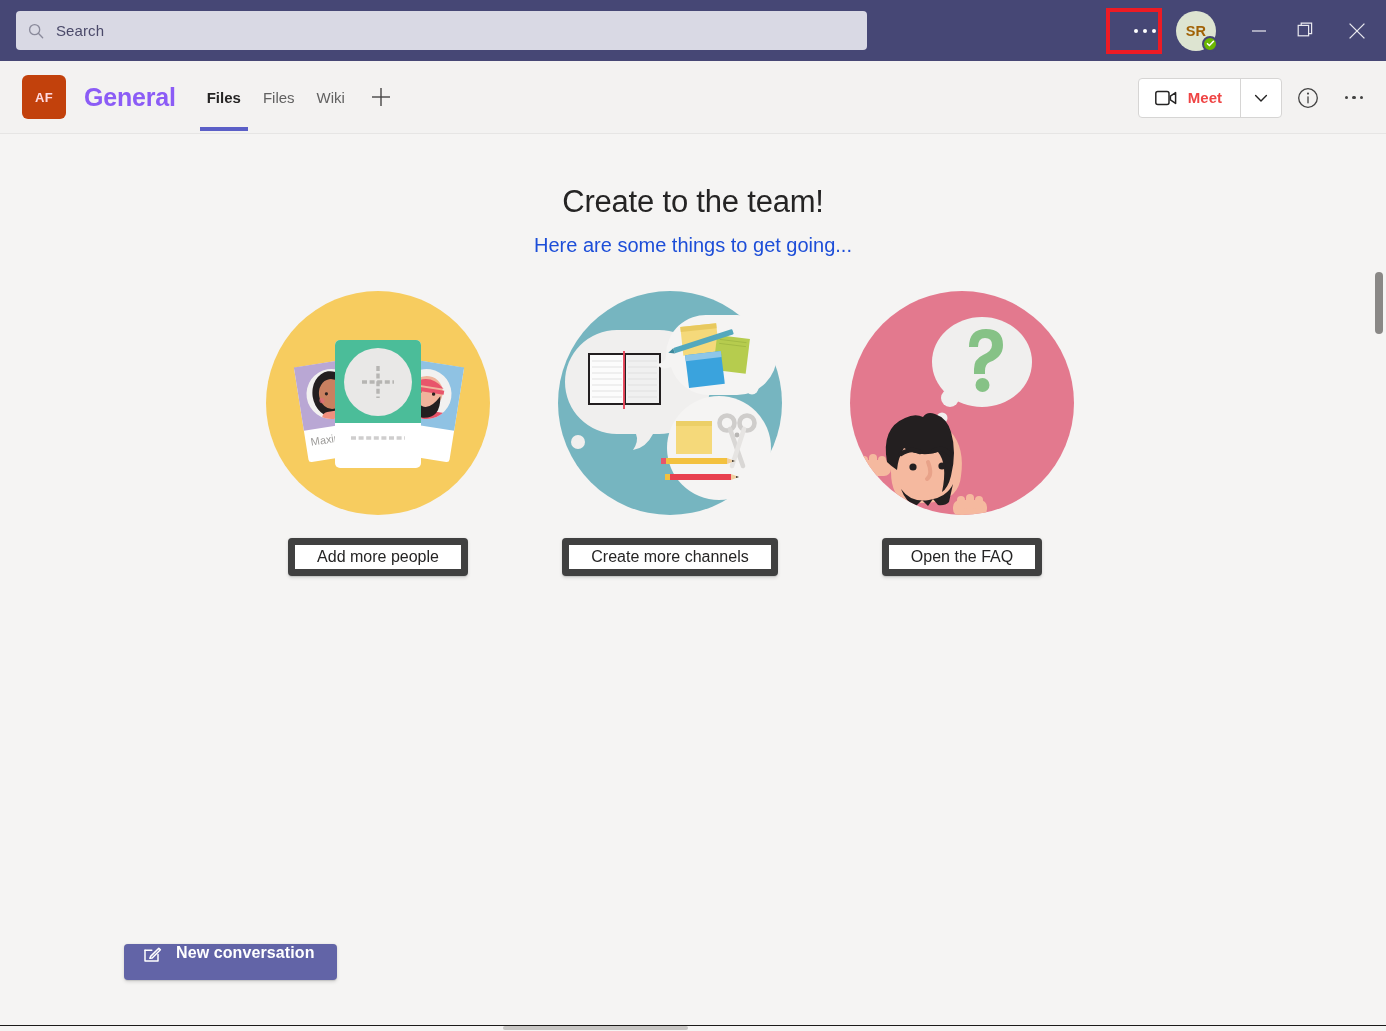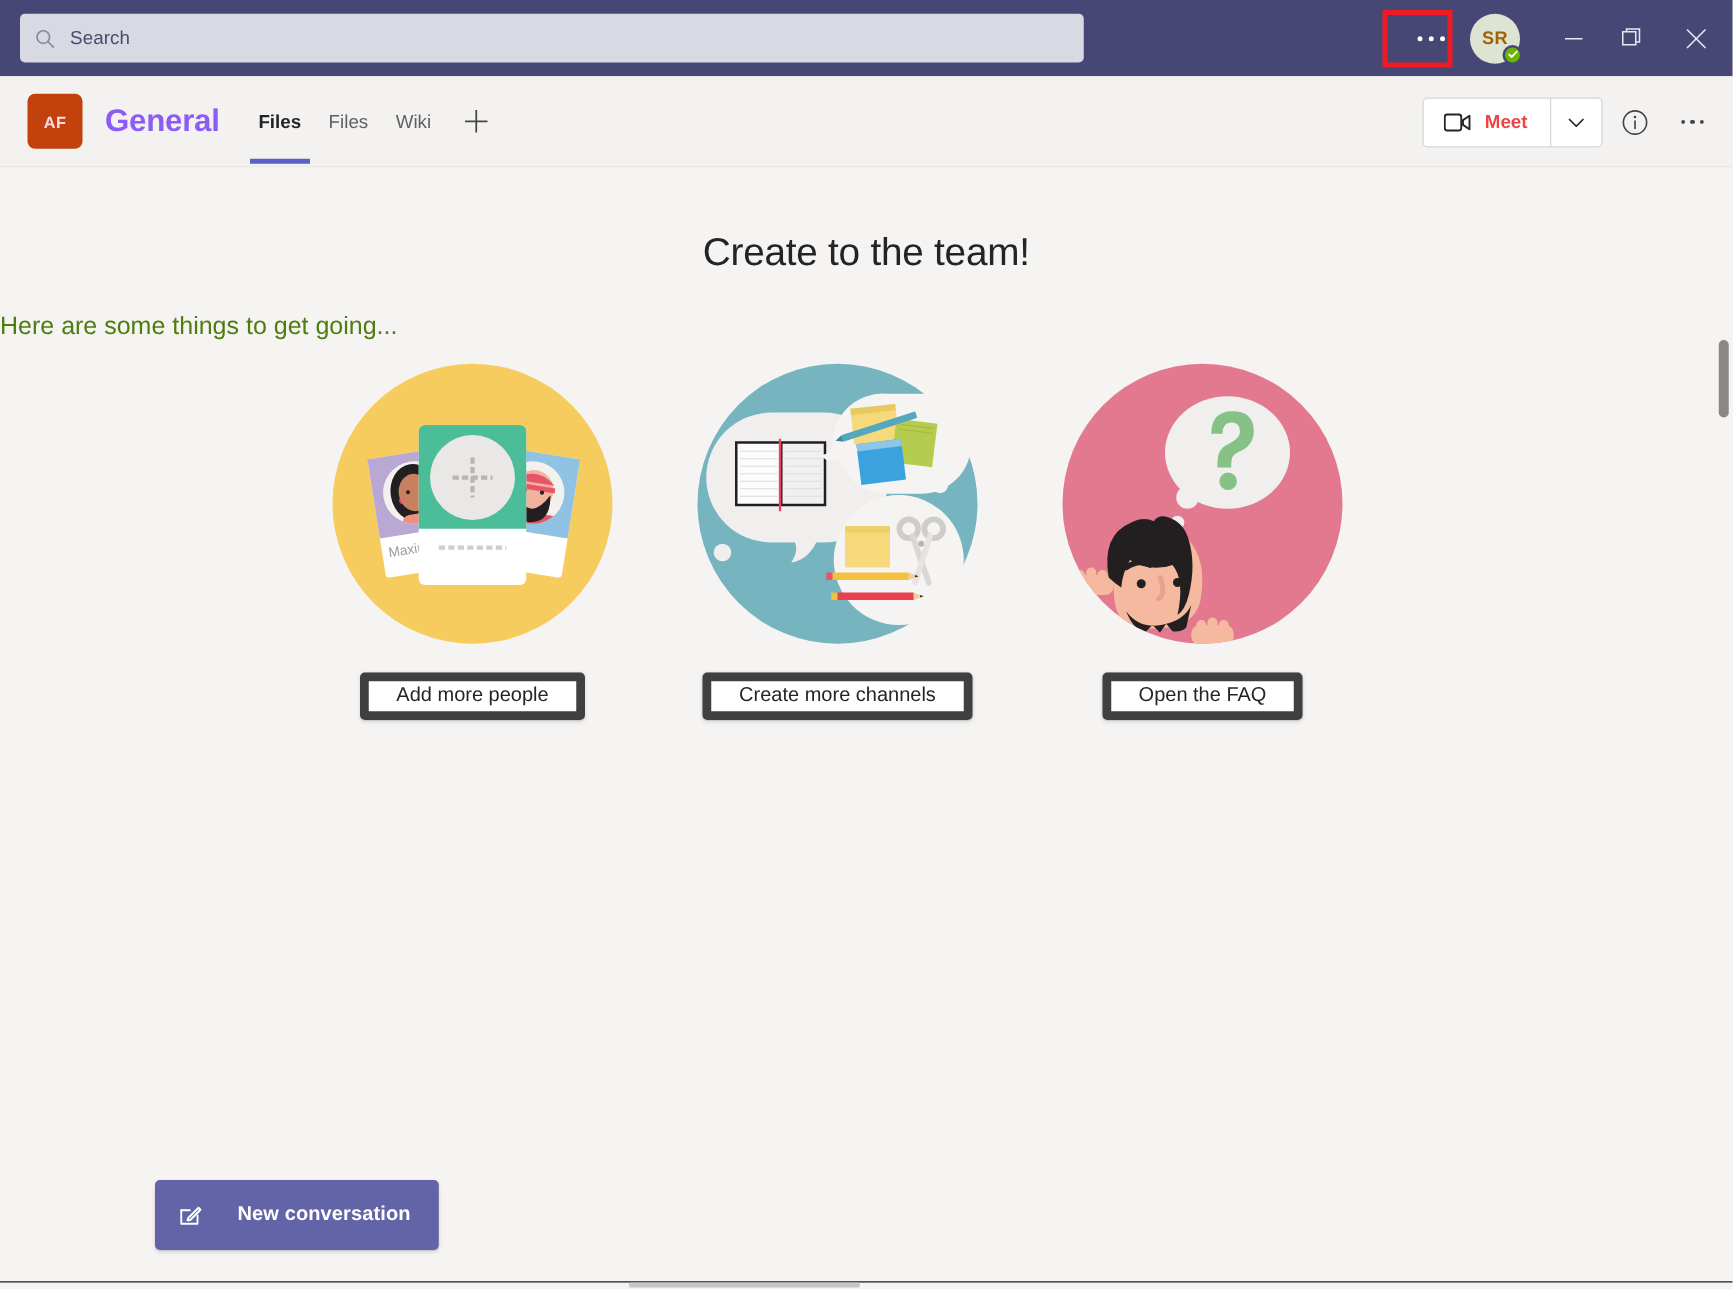--- a/index.html
+++ b/index.html
@@ -170,23 +170,23 @@
     width: 1386px; height: 897px;
     background: #f5f4f3;
   }
   .welcome-title {
     position: absolute; left: 0; right: 0; top: 50px;
     text-align: center;
     font-size: 31px; color: #252424; font-weight: 400;
     letter-spacing: -.2px;
   }
   .welcome-sub {
-    position: absolute; left: 0; right: 0; top: 116px;
-    text-align: left;
-    font-size: 20px; color: #4d7c0f; font-weight: 400;
+    position: absolute; left: 0; right: 0; top: 100px;
+    text-align: center;
+    font-size: 20px; color: #1d4ed8; font-weight: 400;
   }
 
   .cards-row {
     position: absolute; left: 265px; top: 156px;
     width: 810px;
     display: flex; justify-content: space-between;
   }
   .card-col {
     width: 226px;
     display: flex; flex-direction: column; align-items: center;
@@ -201,25 +201,25 @@
     height: 38px;
     padding: 0 22px;
     display: flex; align-items: center; justify-content: center;
     font-size: 16px; color: #252424;
     cursor: pointer; white-space: nowrap;
   }
 
   
   .newconv {
     position: absolute; left: 124px; top: 810px;
-    height: 56px;
+    height: 36px;
     background: #6264a7;
     border-radius: 4px;
     box-shadow: 0 1.6px 3.6px rgba(0,0,0,.13), 0 .3px .9px rgba(0,0,0,.10);
-    display: flex; align-items: center; gap: 28px;
+    display: flex; gap: 14px;
     padding: 0 22px 0 18px;
     cursor: pointer;
   }
   .newconv span {
     color: #ffffff; font-size: 16px; font-weight: 700;
     letter-spacing: .1px;
   }
 
   
   .vscroll-track {

